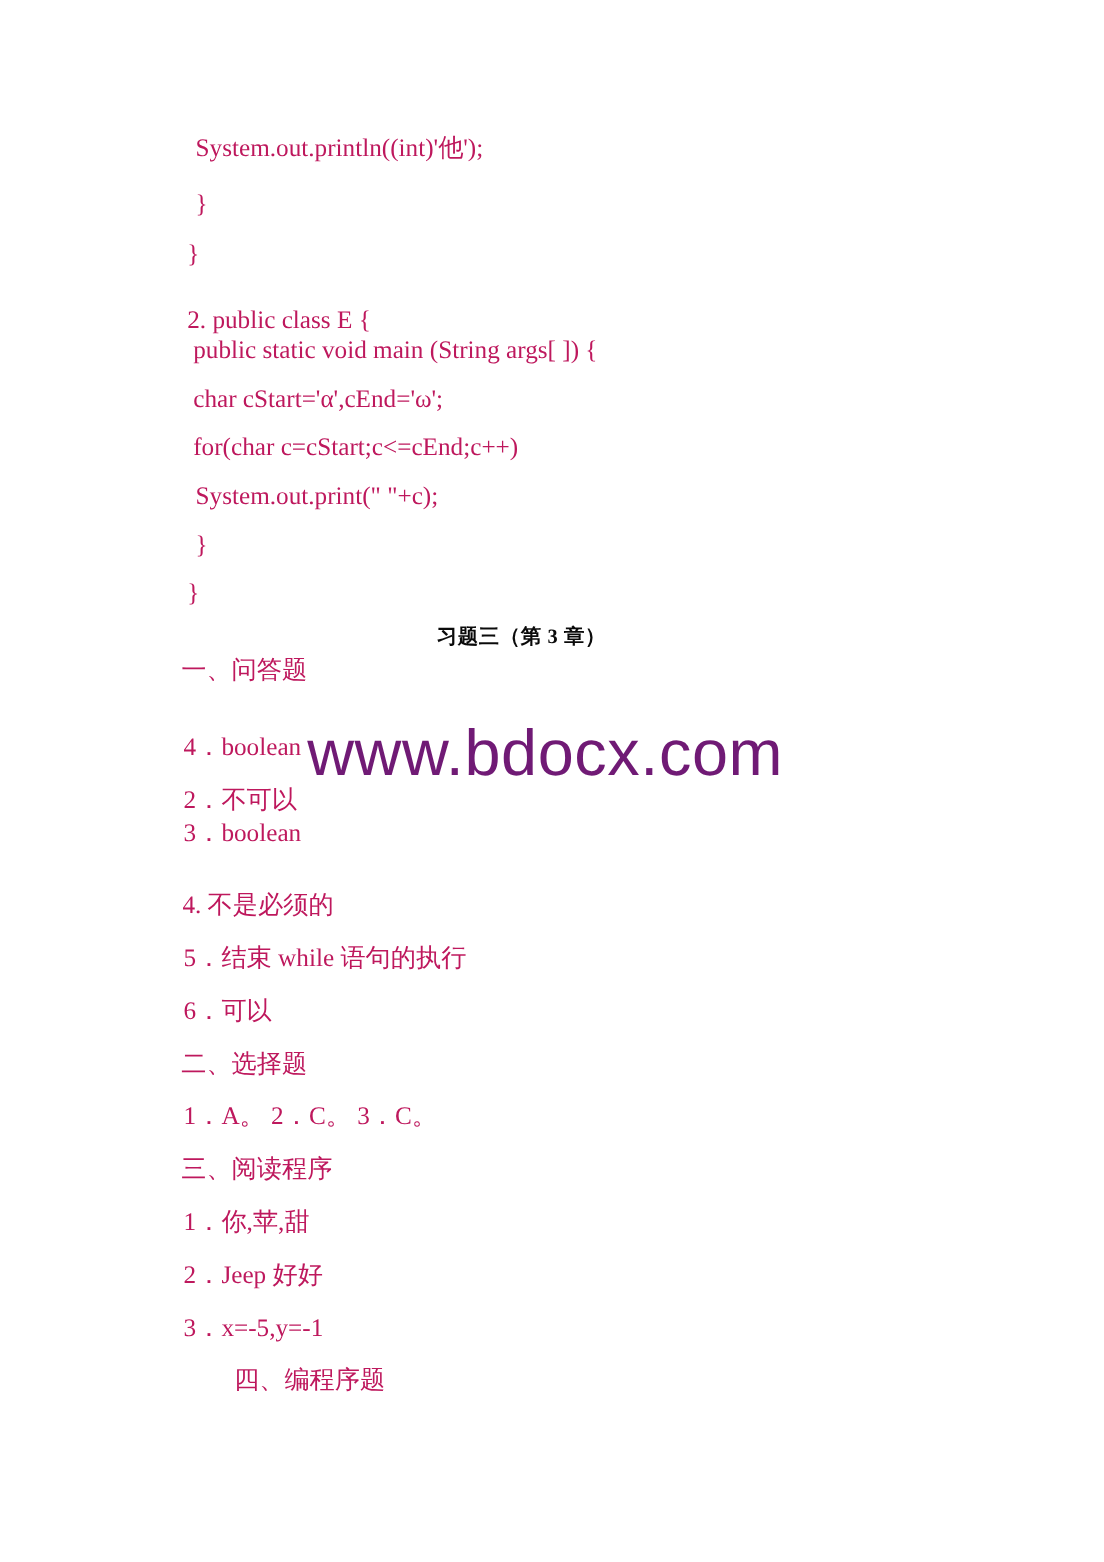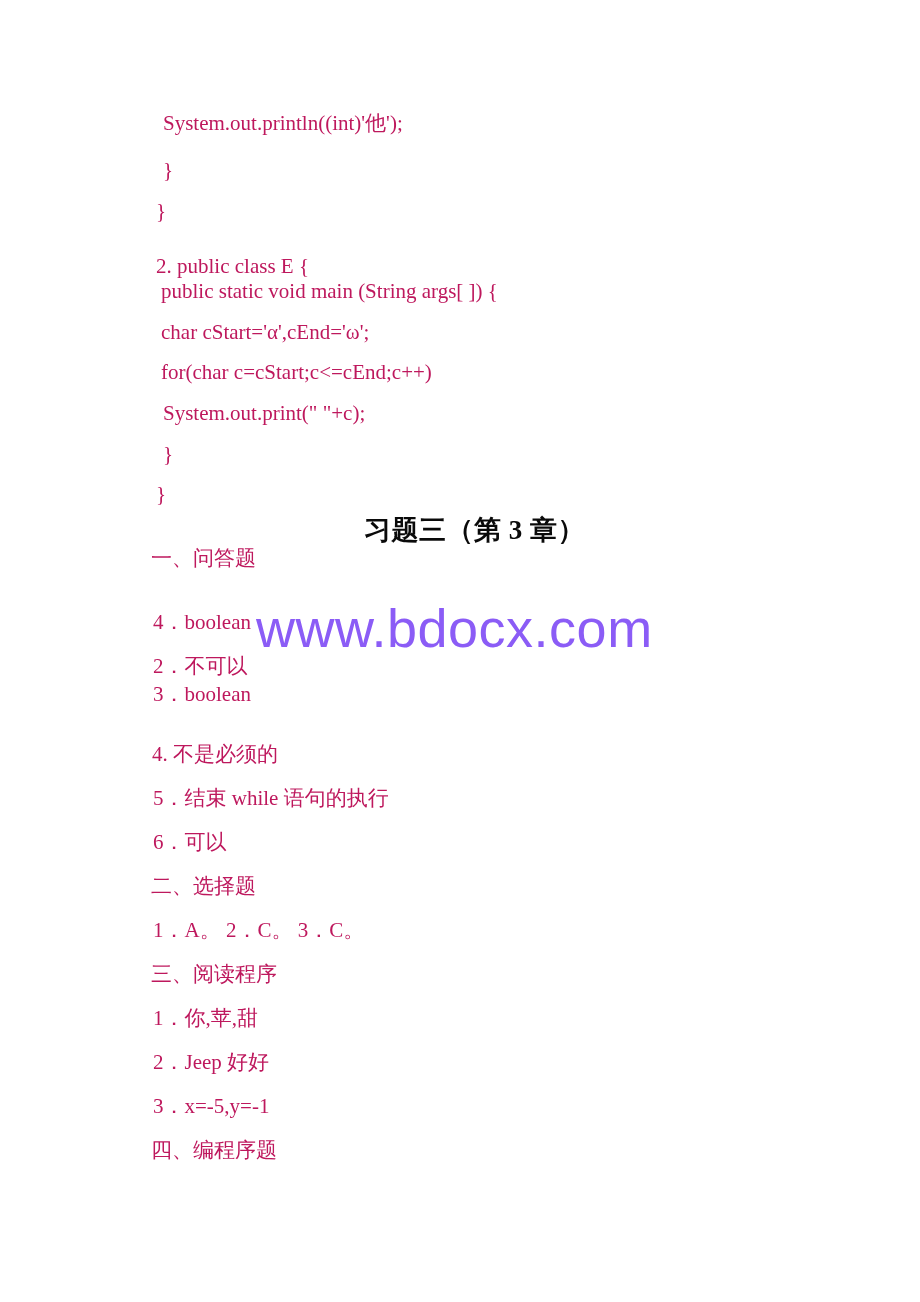--- a/index.html
+++ b/index.html
@@ -28,21 +28,21 @@
 
   
   .watermark {
     position: absolute;
     left: 256px;
     top: 601px;
     font-family: "Liberation Sans", "DejaVu Sans", sans-serif;
     font-size: 54px;
     line-height: 54px;
     letter-spacing: 0.5px;
-    color: #8b5cf6;
+    color: #701a75;
     white-space: nowrap;
     user-select: none;
     z-index: 0;
   }
 
   
   .body-text {
     position: absolute;
     left: 0;
     top: 0;
@@ -64,21 +64,21 @@
   .ind-2 { left: 163px; }
 
   .item { left: 153px; }
   .item-tight { left: 152px; }
   .sect { left: 151px; }
 
   .title {
     position: absolute;
     left: 364px;
     top: 519px;
-    font-size: 27px;
+    font-size: 17px;
     line-height: 23px;
     font-weight: bold;
     letter-spacing: 0.5px;
     white-space: pre;
     color: #0a0a0a;
     text-align: center;
   }
 </style>
 </head>
 <body>
@@ -112,16 +112,16 @@
     <div class="line item" style="top:832px;">6．可以</div>
 
     <div class="line sect" style="top:876px;">二、选择题</div>
     <div class="line item" style="top:920px;">1．A。 2．C。 3．C。</div>
 
     <div class="line sect" style="top:964px;">三、阅读程序</div>
     <div class="line item" style="top:1008px;">1．你,苹,甜</div>
     <div class="line item" style="top:1052px;">2．Jeep 好好</div>
     <div class="line item" style="top:1096px;">3．x=-5,y=-1</div>
 
-    <div class="line sect" style="top:1140px;">四、编程序题</div>
+    <div class="line sect" style="top:1140px;margin-left:44px;">四、编程序题</div>
 
   </div>
 </div>
 
 </body></html>

